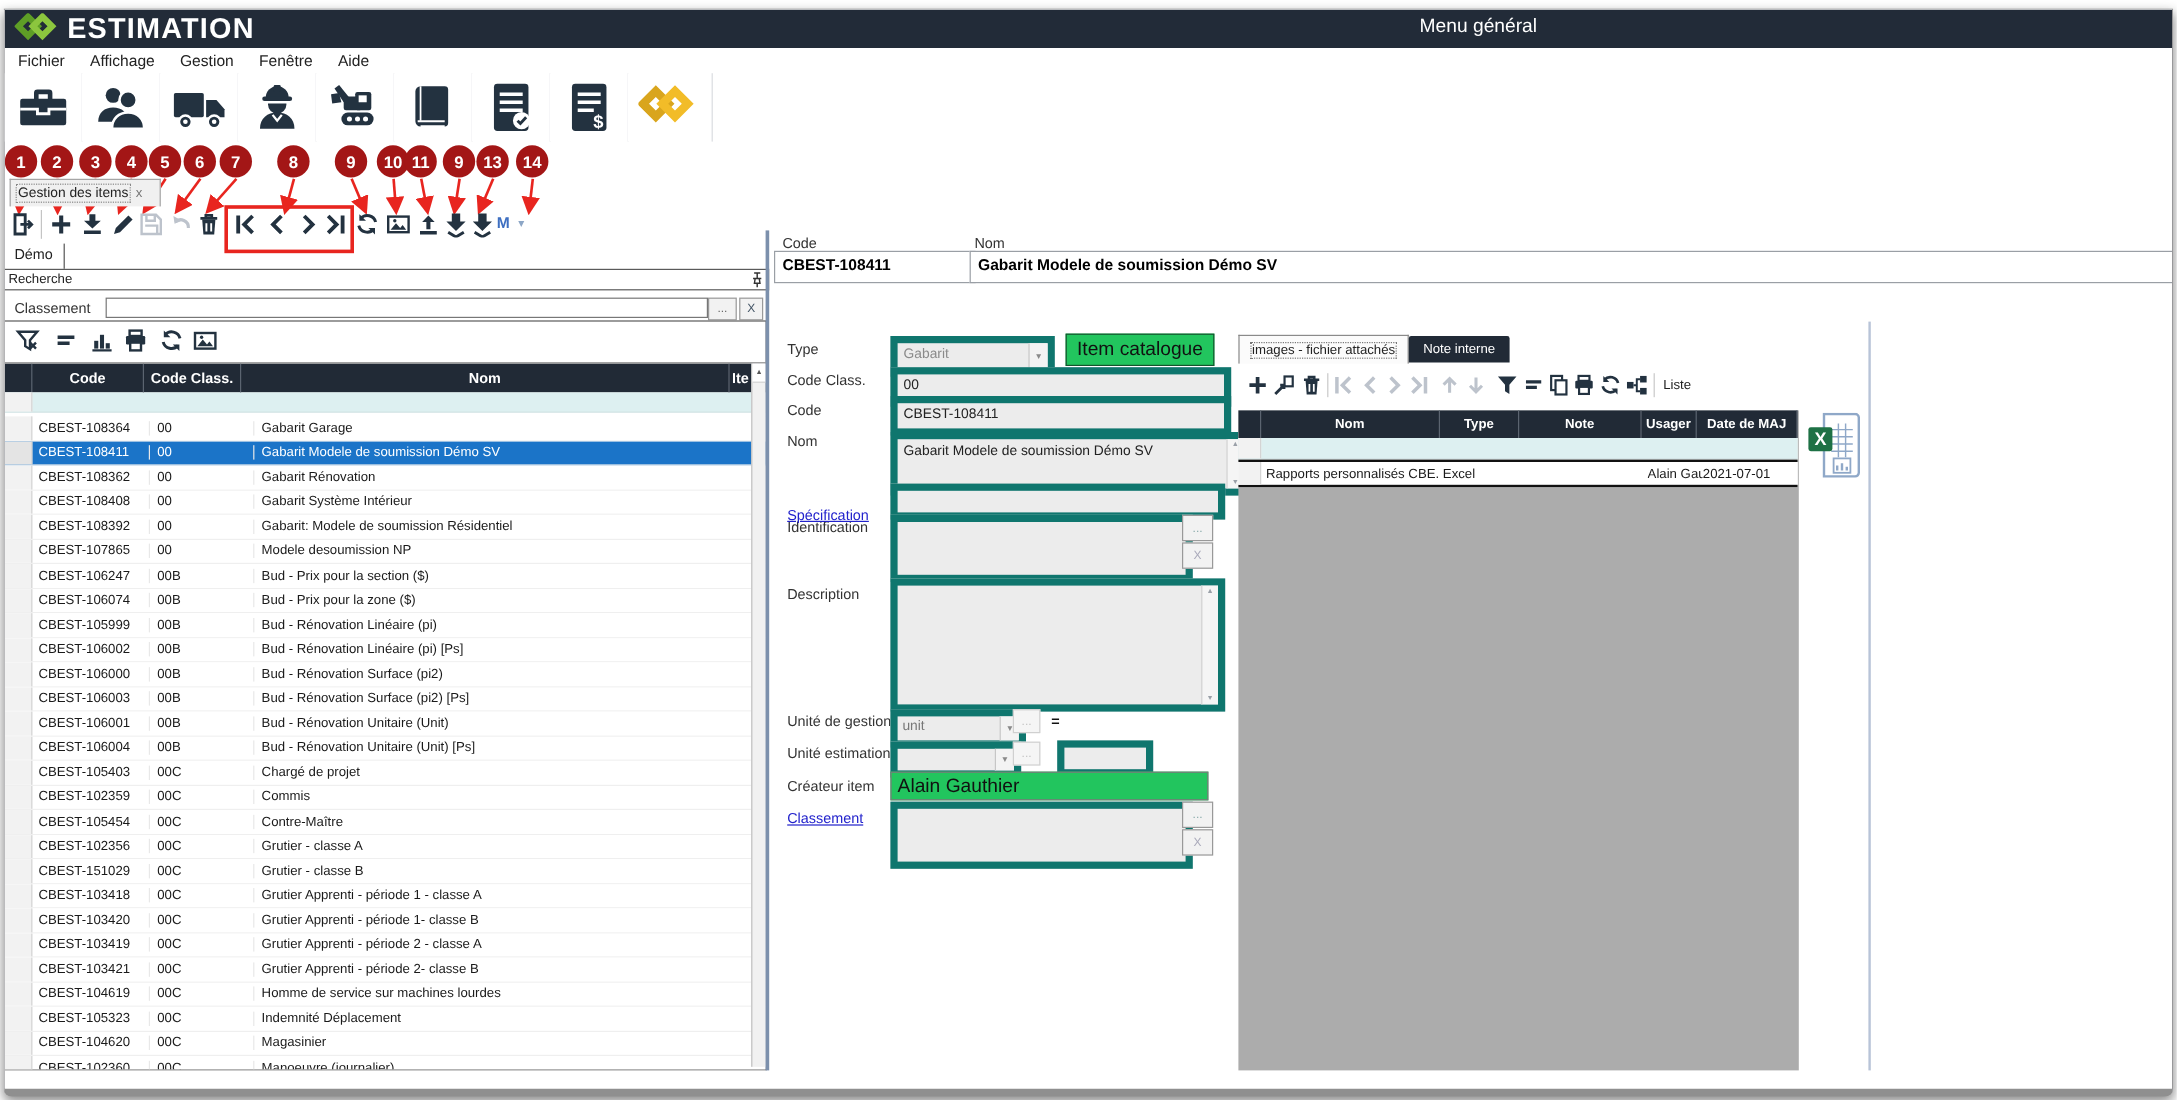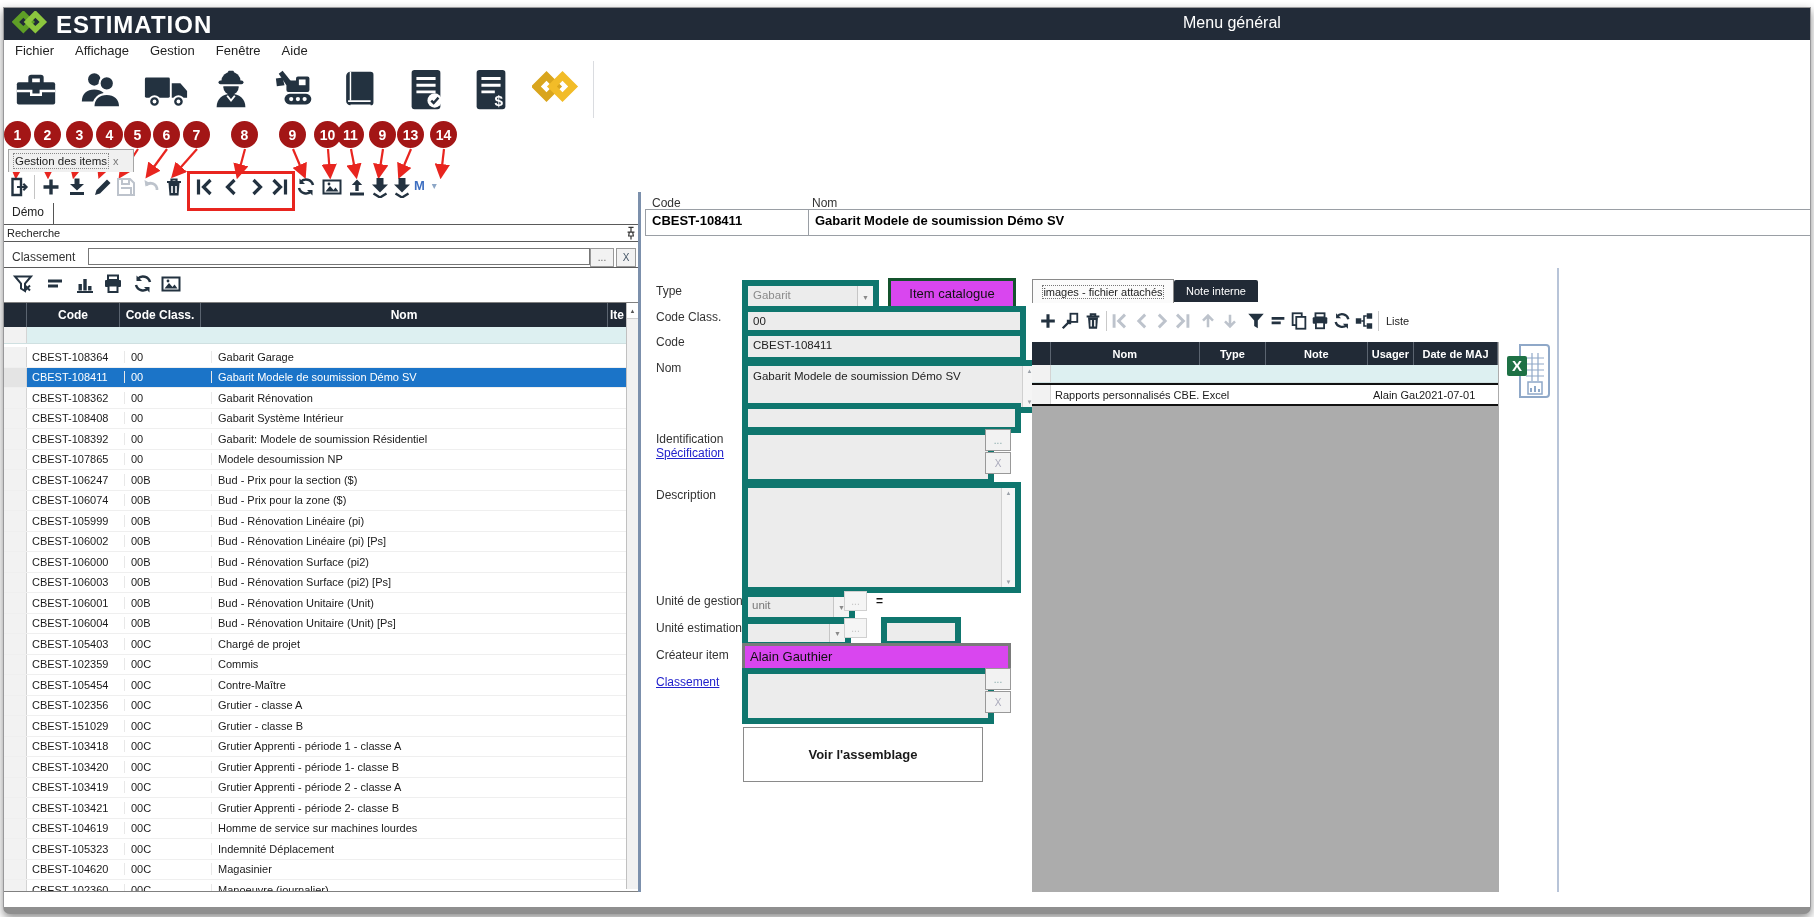--- a/index.html
+++ b/index.html
@@ -12,21 +12,21 @@
   .gray{color:#bdc3cc}
   .tcell{position:absolute;top:61px;height:57px;display:flex;align-items:center;justify-content:center;border-right:1px solid #dadce0;background:#fff}
   .tbtn{position:absolute;top:176px;width:22px;height:22px}
   .fbtn{position:absolute;top:273px;width:22px;height:22px}
   .abtn{position:absolute;top:311px;width:20px;height:20px}
   .badge{position:absolute;top:0;width:27px;height:27px;border-radius:50%;background:#a31616;color:#fff;font-weight:bold;font-size:14px;display:flex;align-items:center;justify-content:center}
   .menu-item{font-size:13px;color:#222;padding:2px 2px}
   .dtab{position:absolute;font-size:12px;line-height:22px;padding:0 13px;color:#fff;white-space:nowrap}
   .flb{position:absolute;left:656px;font-size:12px;color:#333;white-space:nowrap}
   .fld{position:absolute;background:#ececec;border:6px solid #0f766e;font-size:11.5px;color:#222}
-  .wfld{position:absolute;background:#d946ef;border:3px solid #14532d;font-size:13px;color:#111}
+  .wfld{position:absolute;background:#22c55e;border:1px solid #14532d;font-size:16px;color:#111}
   .sbtn{position:absolute;background:#f2f2f2;border:1px solid #999;font-size:10px;color:#666;display:flex;align-items:center;justify-content:center}
   .caret{position:absolute;right:0;top:0;bottom:0;width:15px;border-left:1px solid #c6c6c6;background:#f3f3f3;color:#8a8a8a;font-size:7px;display:flex;align-items:center;justify-content:center}
   .sarr{position:absolute;right:0;top:0;bottom:0;width:13px;border-left:1px solid #d0d0d0;background:#f5f5f5;color:#9aa0a8;font-size:6px;display:flex;flex-direction:column;align-items:center;justify-content:space-between;padding:2px 0}
   .link{color:#2222cc;text-decoration:underline}
   
   .thead{display:flex;background:#212a36;color:#fff;font-weight:bold;font-size:12px;height:24px;align-items:center}
   .thead>div{border-right:1px solid #5b6470;height:100%;display:flex;align-items:center;justify-content:center}
   .trow{display:flex;height:19.5px;border-bottom:1px solid #efefef;font-size:11px;color:#1a1a1a;background:#fff;align-items:center}
   .rc{width:22px;height:100%;background:#f2f2f2;border-right:1px solid #d4d4d4;flex:none}
   .cc{width:92px;padding-left:5px;border-right:1px solid #e8e8e8;flex:none;white-space:nowrap;overflow:hidden}
@@ -590,21 +590,21 @@
     <span>Gabarit Modele  de  soumission  Démo SV</span>
     <span class="sarr">
           <span>▲</span>
           <span>▼</span>
         </span>
   </div>
 
   <div class="flb" style="top:432px">Identification</div>
   <div class="fld" style="left:742px;top:403px;width:267px;height:18px"></div>
 
-  <div class="flb link" style="top:446px">Spécification</div>
+  <div class="flb link" style="top:422px">Spécification</div>
   <div class="fld" style="left:742px;top:429px;width:240px;height:44px"></div>
   <div class="r sbtn" style="left:985px;top:429px;width:24px;height:20px;color:#8aa">...</div>
   <div class="r sbtn" style="left:985px;top:452px;width:24px;height:20px;color:#aab">X</div>
 
   <div class="flb" style="top:488px">Description</div>
   <div class="fld" style="left:742px;top:482px;width:267px;height:99px">
     <span></span>
     <span class="sarr">
           <span>▲</span>
           <span>▼</span>
@@ -626,21 +626,20 @@
   <div class="fld" style="left:881px;top:617px;width:68px;height:18px"></div>
 
   <div class="flb" style="top:648px">Créateur item</div>
   <div class="wfld" style="left:742px;top:643px;width:258px;height:19px;border-color:#7a7a7a;padding:3px 0 0 5px">Alain Gauthier</div>
 
   <div class="flb link" style="top:675px">Classement</div>
   <div class="fld" style="left:742px;top:668px;width:240px;height:44px"></div>
   <div class="r sbtn" style="left:985px;top:668px;width:24px;height:20px;color:#8aa">...</div>
   <div class="r sbtn" style="left:985px;top:691px;width:24px;height:20px;color:#aab">X</div>
 
-  <div class="r" style="left:743px;top:727px;width:238px;height:53px;background:#fff;border:1px solid #8a8a8a;font-weight:bold;font-size:13px;color:#1a1a1a;display:flex;align-items:center;justify-content:center">Voir l'assemblage</div>
 
   <div class="r" style="left:1032px;top:342px;width:467px;height:550px;background:#acacac"></div>
 
   <div class="r" style="left:1032px;top:279px;width:140px;height:23px;background:#fbfbfb;border:1px solid #8a8a8a;border-bottom:none;display:flex;align-items:center;justify-content:center">
     <span style="font-size:11px;color:#222;outline:1px dotted #777;white-space:nowrap">images - fichier attachés</span>
   </div>
   <div class="r" style="left:1174px;top:280px;width:84px;height:22px;background:#212a36;color:#fff;font-size:11px;display:flex;align-items:center;justify-content:center;border-radius:2px 2px 0 0">Note interne</div>
 
   <div class="abtn ic" style="left:1038px">
     <svg width="20" height="20" viewBox="0 0 22 22" stroke="currentColor">

